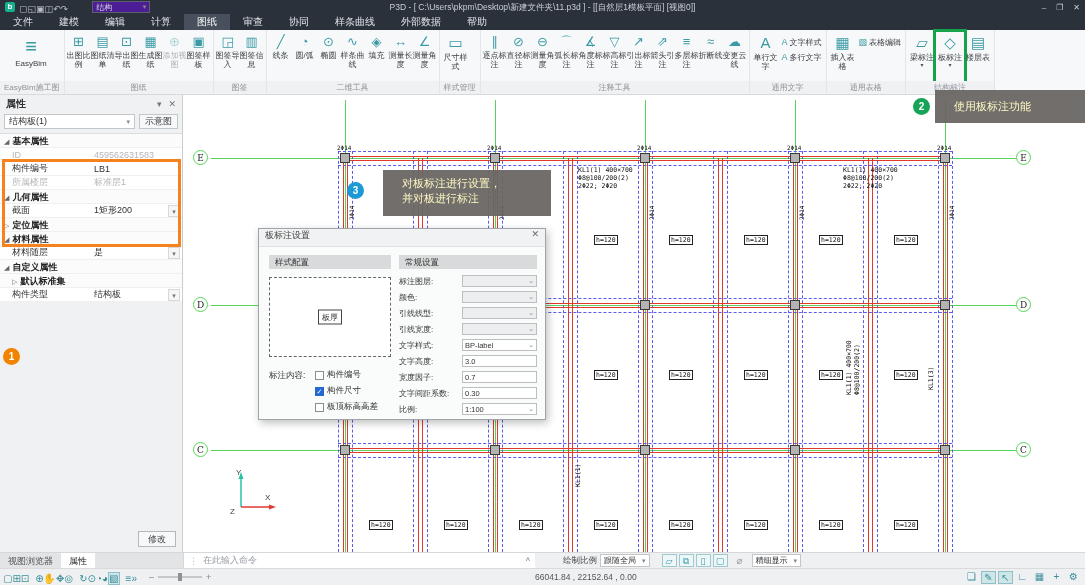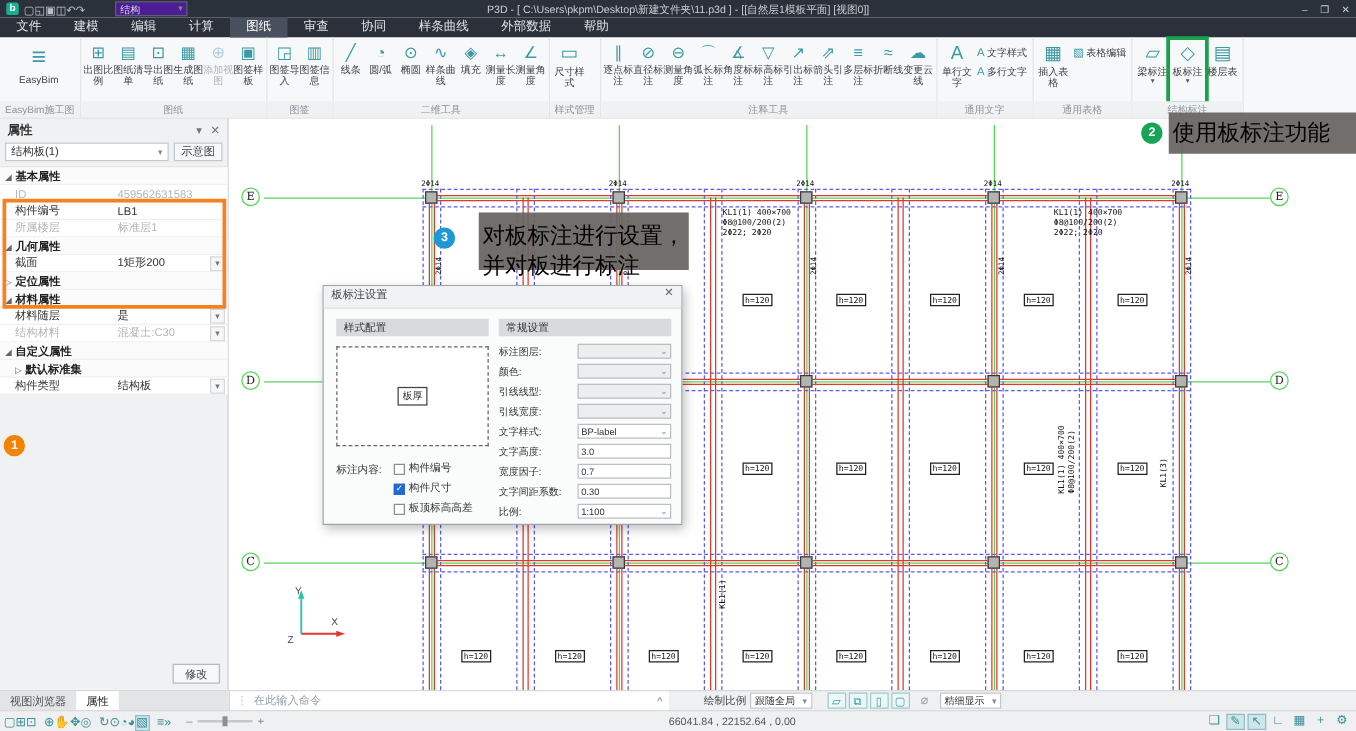--- a/index.html
+++ b/index.html
@@ -95,21 +95,21 @@
 .sic{width:15px;height:13px;line-height:12px;text-align:center;color:#3b8f9b;font-size:10px}
 .sic.on{background:#cfe6e9;border:1px solid #8fc0c7}
 .ssep{width:1px;height:11px;background:#d2d4d6;margin:0 3px}
 #slider{display:flex;align-items:center;gap:4px;margin-left:6px;color:#888;font-size:9px}
 .strack{width:44px;height:2px;background:#c6c9cb;position:relative}
 .sthumb{position:absolute;left:20px;top:-3px;width:4px;height:8px;background:#8b9196}
 #coords{position:absolute;left:535px;font-size:8.5px;color:#555}
 #sbright{margin-left:auto;display:flex;align-items:center;gap:2px;padding-right:4px}
 
 .conum{position:absolute;width:17px;height:17px;border-radius:50%;color:#fff;font-size:10px;font-weight:bold;text-align:center;line-height:17px;z-index:30}
-.cobox{position:absolute;background:rgba(104,101,98,.94);color:#000000;font-size:18px;z-index:29;padding:6px 3px;line-height:1.55}
+.cobox{position:absolute;background:rgba(104,101,98,.94);color:#fef9c3;font-size:11px;z-index:29;padding:6px 19px;line-height:1.55}
 #co1n{left:3px;top:348px}#co1b{left:26px;top:337px;width:164px;height:66px;line-height:1.4}
 #co2n{left:913px;top:98px}#co2b{left:935px;top:90px;width:150px;height:33px;line-height:21px}
 #co3n{left:347px;top:182px}#co3b{left:383px;top:170px;width:168px;height:46px;line-height:1.35}
 </style>
 </head>
 <body>
 
 <div id="app">
 
   <div id="titlebar">
@@ -373,25 +373,20 @@
           <div class="prow">
             <span class="plabel">截面</span>
             <span class="pval">1矩形200</span>
             <span class="pdd">▾</span>
           </div>
           <div class="psec"><span class="arr">▷</span><span>定位属性</span></div>
           <div class="psec"><span class="arr">◢</span><span>材料属性</span></div>
           <div class="prow">
             <span class="plabel">材料随层</span>
             <span class="pval">是</span>
-            <span class="pdd">▾</span>
-          </div>
-          <div class="prow">
-            <span class="plabel gray">结构材料</span>
-            <span class="pval gray">混凝土:C30</span>
             <span class="pdd">▾</span>
           </div>
           <div class="psec"><span class="arr">◢</span><span>自定义属性</span></div>
           <div class="psec psub"><span class="arr">▷</span><span>默认标准集</span></div>
           <div class="prow">
             <span class="plabel">构件类型</span>
             <span class="pval">结构板</span>
             <span class="pdd">▾</span>
           </div>
         </div>

